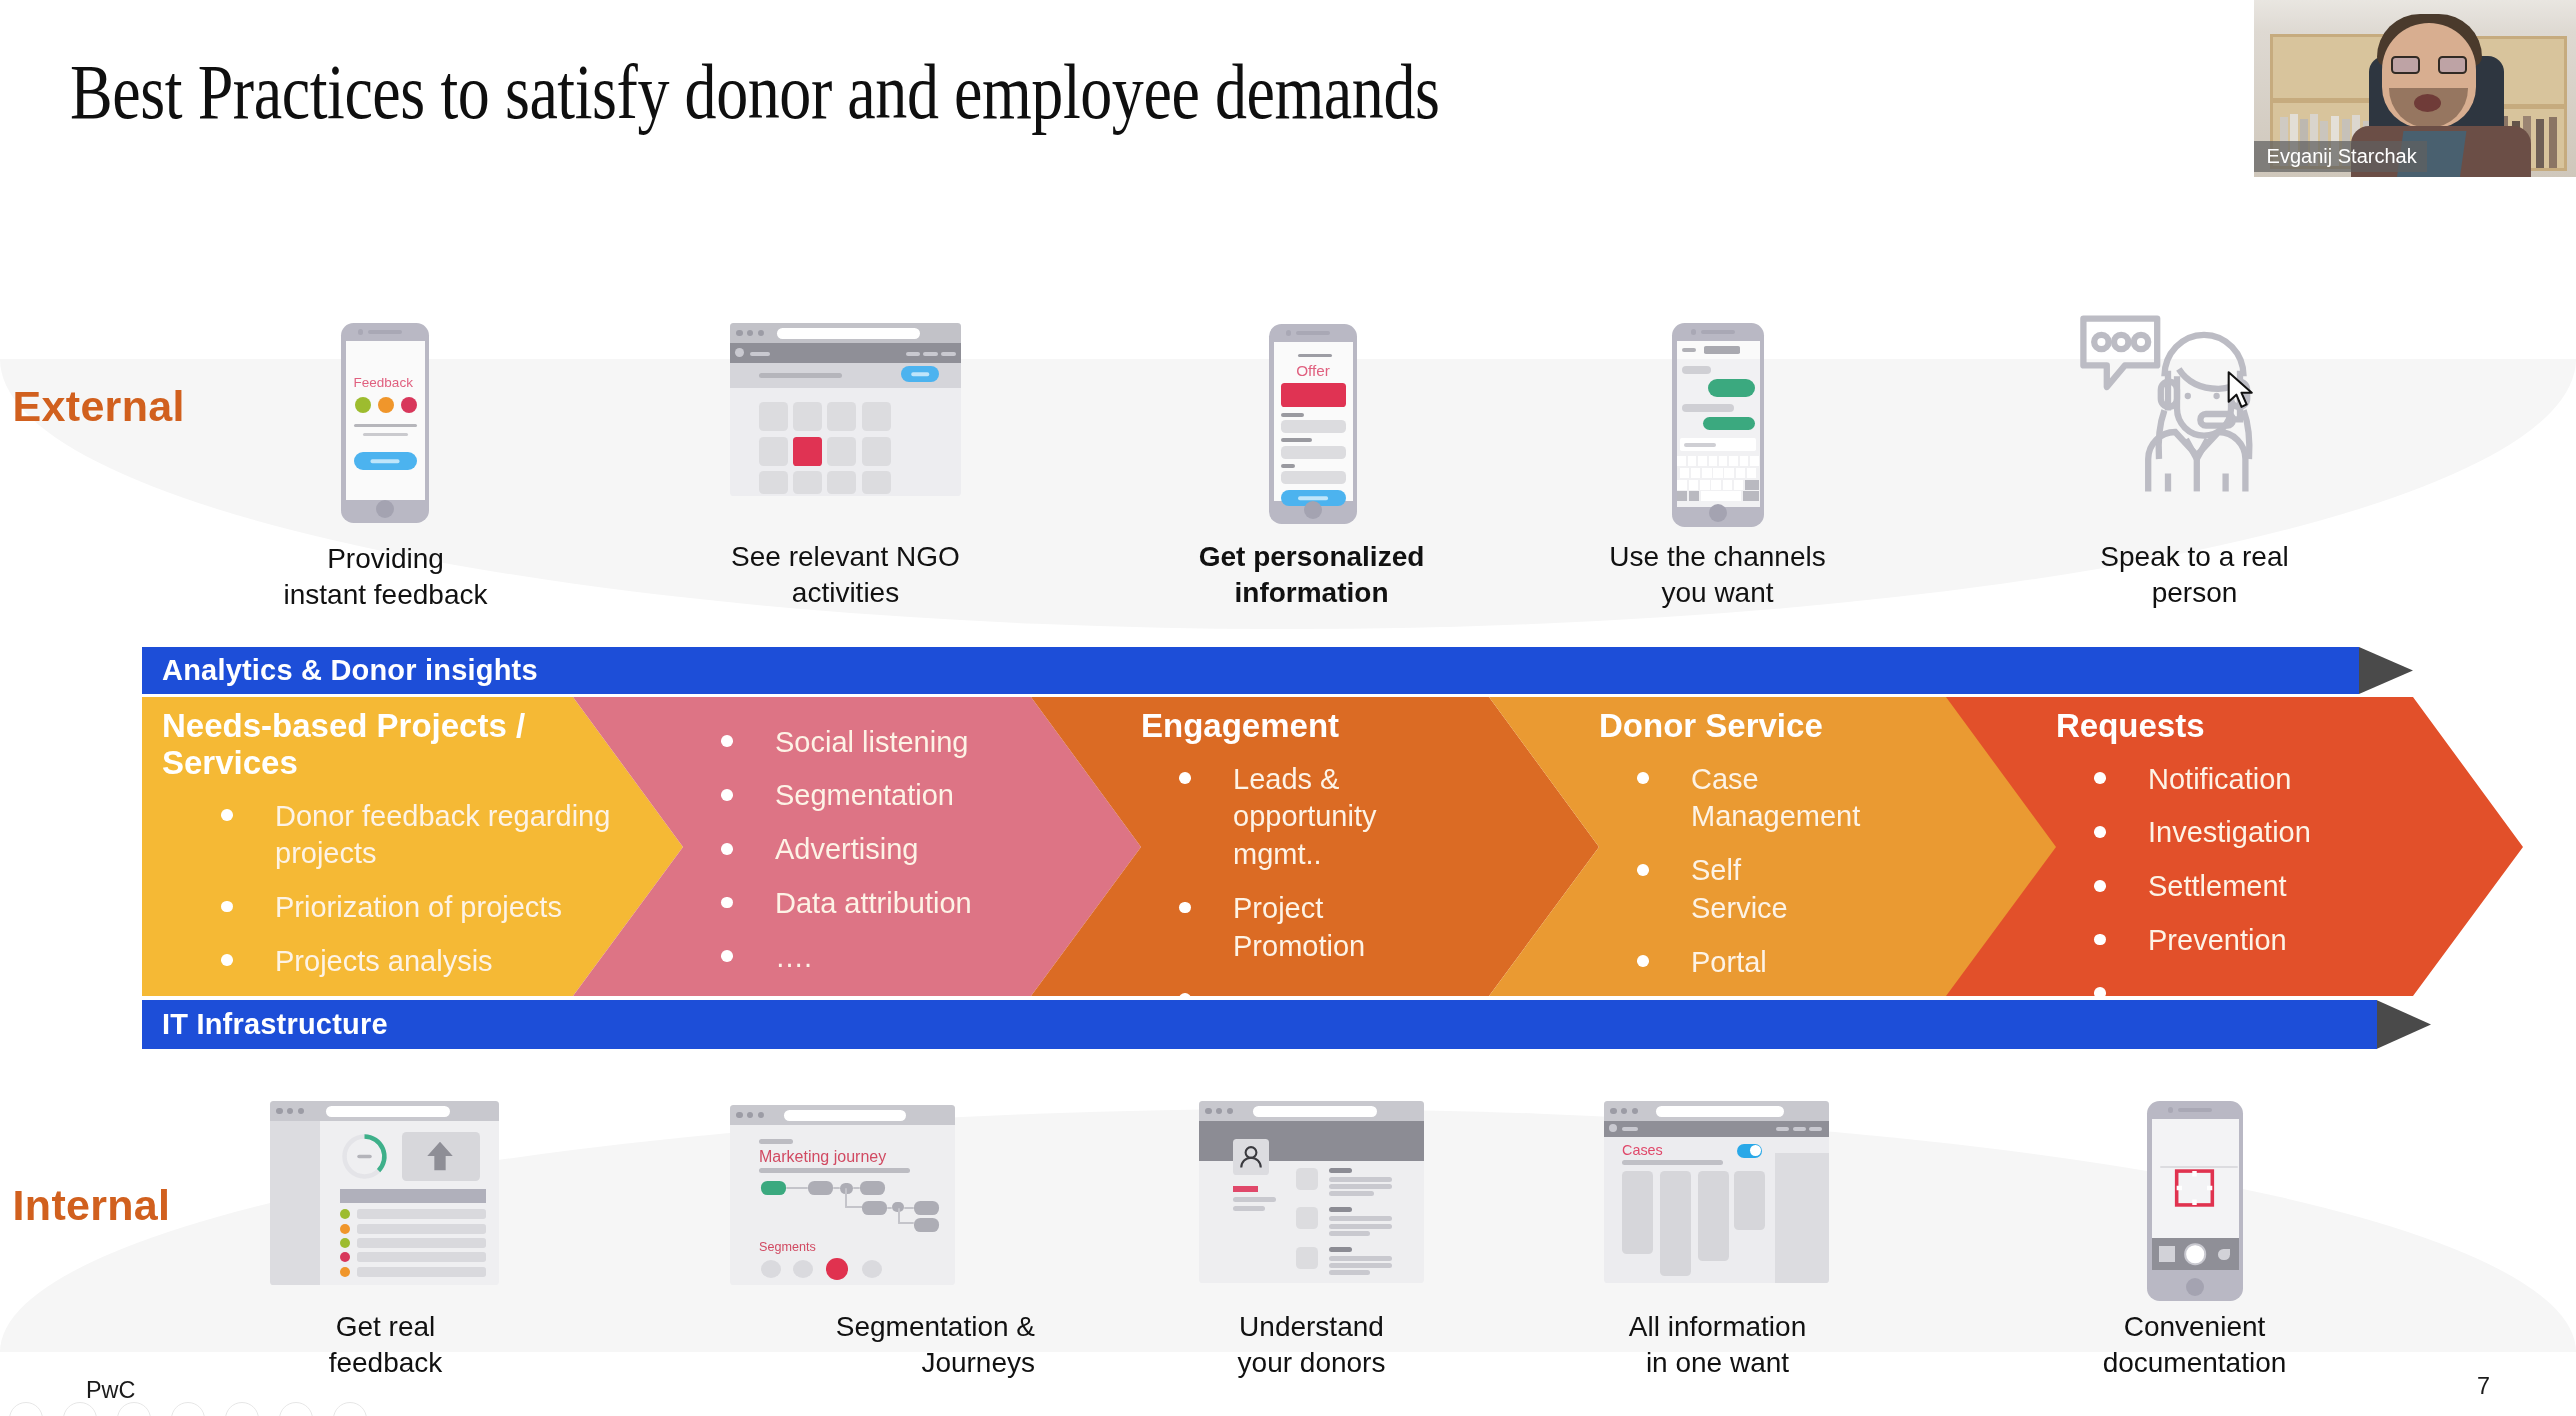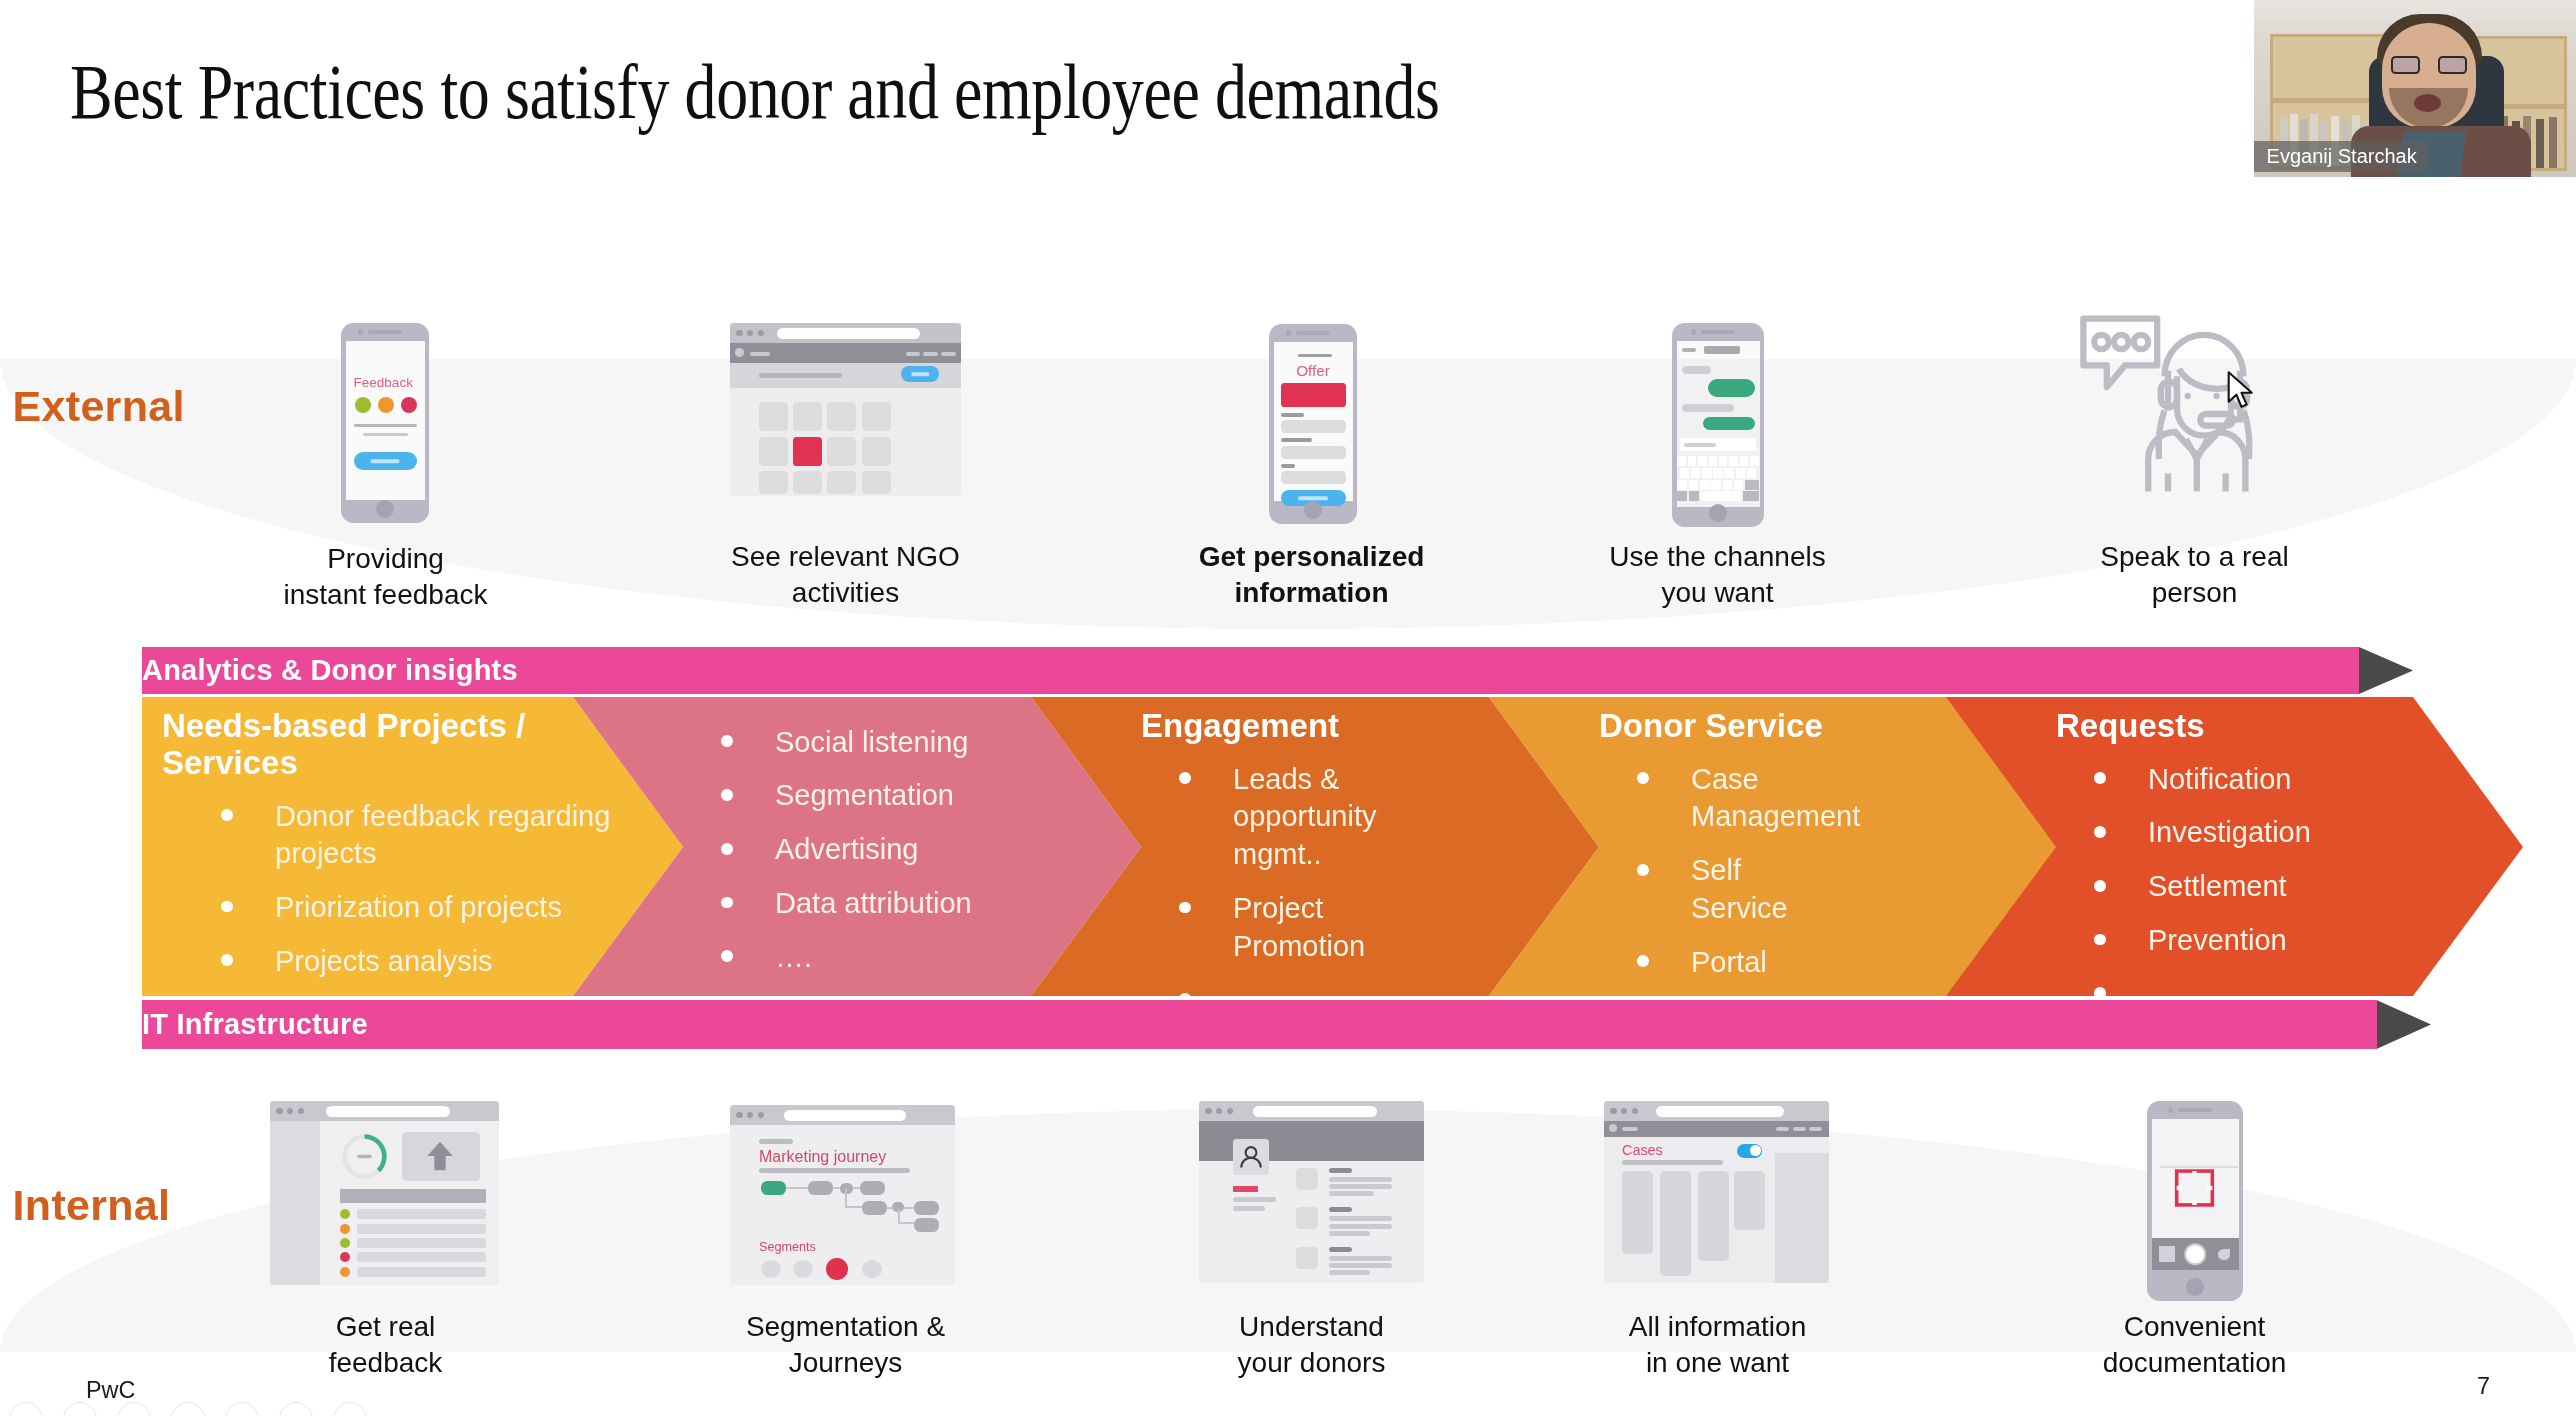--- a/index.html
+++ b/index.html
@@ -96,23 +96,23 @@
   .redbox { position:absolute; background:#e03353; border-radius:3.6px; }
   .bluepill { position:absolute; background:#4cb3ef; border-radius:10.8px; }
   .bluepill:after { content:""; position:absolute; left:50%; top:50%; transform:translate(-50%,-50%); width:46%; height:3.6px; background:#bfe5fa; border-radius:1.8px; }
   .greenbub { position:absolute; background:#3ba97f; border-radius:9px; }
 
   .status-dot { position:absolute; width:16px; height:16px; border-radius:50%; }
 
   
   .band { position:absolute; left:142px; z-index:5; }
   .band-bar {
-    position:absolute; left:0; background:#ec4899; color:#fff;
+    position:absolute; left:0; background:#1d4ed8; color:#fff;
     font-size:29px; font-weight:700; display:flex; align-items:center;
-    letter-spacing:0.2px;
+    padding-left:20px; letter-spacing:0.2px;
   }
 
   .chevrons { position:absolute; left:0; top:694px; height:299px; width:2289px; }
   .chev {
     position:absolute; top:0; height:299px; color:#fff;
     padding: 10.8px 0 0 20px;
   }
   .chev h3 { font-size:33px; font-weight:700; line-height:1.12; margin:0 0 2.7px 0; }
   .chev ul { list-style:none; margin:0; padding:0 0 0 43px; }
   .chev li {
@@ -492,21 +492,21 @@
       <div class="line" style="left:168px;top:103px;width:1.8px;height:16px;background:#c4c4ca;"></div>
       <div class="line" style="left:168px;top:117px;width:16px;height:1.8px;background:#c4c4ca;"></div>
       <div class="gray-box" style="left:184px;top:113px;width:25px;height:13.5px;border-radius:6.3px;background:#adadb5;"></div>
       <div style="position:absolute;left:29px;top:135px;font-size:12.6px;color:#d14a62;">Segments</div>
       <div style="position:absolute;left:31px;top:155px;width:20px;height:18px;border-radius:50%;background:#dadade;"></div>
       <div style="position:absolute;left:63px;top:155px;width:20px;height:18px;border-radius:50%;background:#dadade;"></div>
       <div style="position:absolute;left:96px;top:153px;width:21.6px;height:21.6px;border-radius:50%;background:#e0324f;"></div>
       <div style="position:absolute;left:132px;top:155px;width:20px;height:18px;border-radius:50%;background:#dadade;"></div>
     </div>
   </div>
-  <div class="caption" style="left:656px; top:1309px;">
+  <div class="caption" style="left:656px; top:1309px;text-align:right;">
     <span>Segmentation &amp;</span><br>
     <span>Journeys</span>
   </div>
 
   <div class="tile" style="left:1199px; top:1101px;">
     <div class="browser" style="width:225px;height:182px;background:#eeeef0;">
       <div class="bar" style="background:#c8c8ce;">
           <span class="d" style="left:6.3px"></span>
           <span class="d" style="left:17px"></span>
           <span class="d" style="left:28px"></span>

